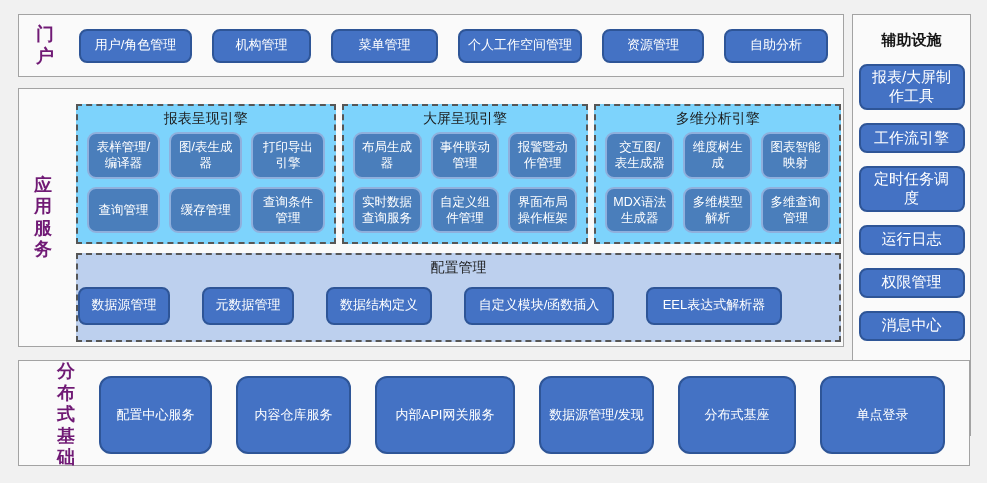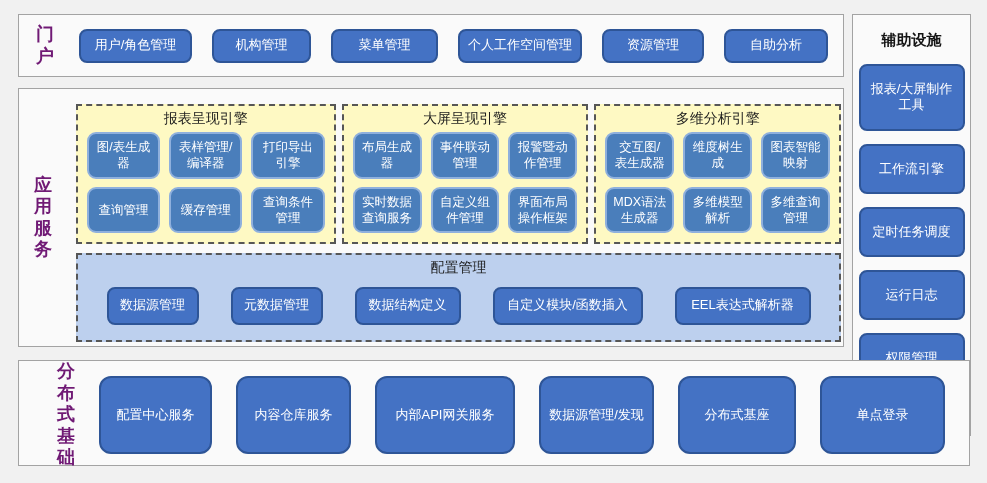--- a/index.html
+++ b/index.html
@@ -30,52 +30,52 @@
   .portal .btn:nth-child(2){ width:99px; }
   .portal .btn:nth-child(3){ width:107px; }
   .portal .btn:nth-child(4){ width:124px; }
   .portal .btn:nth-child(5){ width:102px; }
   .portal .btn:nth-child(6){ width:104px; }
   
   .app { left:18px; top:88px; width:826px; height:259px; }
   .app .vlabel { position:absolute; left:13px; top:50%; transform:translateY(-50%); }
   .groups { display:flex; gap:6px; margin:15px 2px 0 57px; }
   .group {
-    background:#fef9c3; border:2px dashed #565656; height:140px;
+    background:#7dd3fc; border:2px dashed #565656; height:140px;
     display:flex; flex-direction:column;
   }
   .group:nth-child(1){ width:261px; }
   .group:nth-child(2){ width:248px; }
   .group:nth-child(3){ width:248px; }
   .group-title { text-align:center; font-size:14px; color:#1c1c1c; padding:4px 0 2px; }
   .group-grid {
     flex:1; display:grid; grid-template-columns:repeat(3,1fr); grid-template-rows:1fr 1fr;
     gap:8px 9px; padding:2px 9px 9px;
   }
   .btn-inner {
     background:#4a7ebb; border:2px solid #8fb0dd; border-radius:9px; color:#fff;
     display:flex; align-items:center; justify-content:center; text-align:center;
     font-size:12.5px; line-height:1.3; padding:2px 6px;
   }
   .config-group {
     background:#bdd0ee; border:2px dashed #565656; margin:9px 2px 0 57px; height:89px;
     display:flex; flex-direction:column;
   }
-  .config-row { flex:1; display:flex; justify-content:center; align-items:center; gap:32px; padding-bottom:8px; }
+  .config-row { flex:1; display:flex; align-items:center; gap:32px; padding-bottom:8px; }
   .config-row .btn { height:38px; }
   .config-row .btn:nth-child(1){ width:92px; }
   .config-row .btn:nth-child(2){ width:92px; }
   .config-row .btn:nth-child(3){ width:106px; }
   .config-row .btn:nth-child(4){ width:150px; }
   .config-row .btn:nth-child(5){ width:136px; }
   
   .aux { left:852px; top:14px; width:119px; height:422px; display:flex; flex-direction:column; align-items:center; padding-top:16px; }
   .aux-title { font-weight:bold; font-size:15px; color:#141414; text-align:center; }
   .aux .vcol { display:flex; flex-direction:column; align-items:center; gap:13px; margin-top:14px; }
-  .aux .btn { width:106px; min-height:30px; font-size:13px; padding:15px 8px; }
+  .aux .btn { width:106px; min-height:30px; font-size:15px; padding:2px 8px; }
   .aux .btn:nth-child(1){ min-height:46px; }
   
   .dist { left:18px; top:360px; width:952px; height:106px; display:flex; align-items:center; padding:4px 24px 0 36px; }
   .dist .hrow { flex:1; display:flex; justify-content:space-between; align-items:flex-start; margin-left:22px; }
   .dist .btn { height:78px; border-radius:12px; }
   .dist .btn:nth-child(1){ width:113px; }
   .dist .btn:nth-child(2){ width:115px; }
   .dist .btn:nth-child(3){ width:140px; }
   .dist .btn:nth-child(4){ width:115px; }
   .dist .btn:nth-child(5){ width:118px; }
@@ -99,22 +99,22 @@
   </section>
 
   <section class="band app">
     <div class="vlabel">应用服务</div>
 
     <div class="groups">
 
       <div class="group">
         <div class="group-title">报表呈现引擎</div>
         <div class="group-grid">
+          <div class="btn-inner">表样管理/编译器</div>
           <div class="btn-inner">图/表生成器</div>
-          <div class="btn-inner">表样管理/编译器</div>
           <div class="btn-inner">打印导出引擎</div>
           <div class="btn-inner">查询管理</div>
           <div class="btn-inner">缓存管理</div>
           <div class="btn-inner">查询条件管理</div>
         </div>
       </div>
 
       <div class="group">
         <div class="group-title">大屏呈现引擎</div>
         <div class="group-grid">

